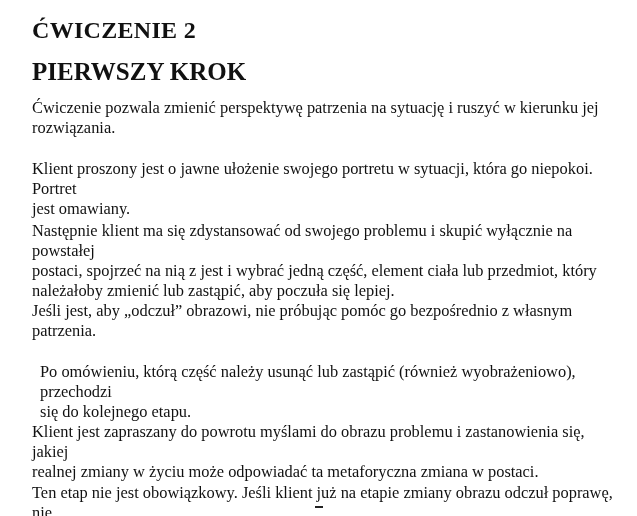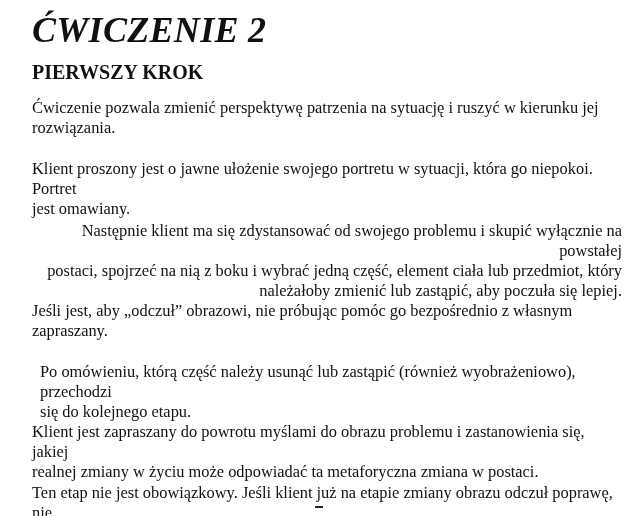--- a/index.html
+++ b/index.html
@@ -3,35 +3,34 @@
 <meta charset="utf-8">
 <style>
   html, body { margin: 0; padding: 0; background: #ffffff; }
   body {
     width: 637px; height: 516px; overflow: hidden; position: relative;
     font-family: "Liberation Serif", "DejaVu Serif", serif;
     color: #111;
   }
   .page { position: absolute; left: 32px; top: 14px; width: 590px; }
   h1 {
-    margin: 0; font-size: 36px; font-weight: bold; letter-spacing: 0.3px;
+    margin: 0; font-size: 24px; font-weight: bold; letter-spacing: 0.3px;
     line-height: 32px;
-    font-style: italic;
   }
   h2 {
-    margin: 14px 0 0 0; font-size: 20px; font-weight: bold;
+    margin: 14px 0 0 0; font-size: 25px; font-weight: bold;
     line-height: 24px;
   }
   .para {
     font-size: 16.4px; line-height: 20px; margin: 0;
   }
   .para b { font-weight: normal; }
   .p0 { position: absolute; top: 84px; left: 0; width: 590px; }
   .p1 { position: absolute; top: 145px; left: 0; width: 590px; }
-  .p2 { position: absolute; top: 207px; left: 0; width: 590px; text-align: right; }
+  .p2 { position: absolute; top: 207px; left: 0; width: 590px; }
   .p3 { position: absolute; top: 287px; left: 0; width: 590px; }
   .p4 { position: absolute; top: 348px; left: 8px; width: 590px; }
   .p5 { position: absolute; top: 408px; left: 0; width: 590px; }
   .p6 { position: absolute; top: 469px; left: 0; width: 590px; }
   .footer-mark {
     position: absolute; left: 315px; top: 506px; width: 8px; height: 2px;
     background: #222;
   }
 </style>
 </head>
@@ -46,27 +45,27 @@
     <span>jest omawiany.</span>
   </p>
 
   <p class="para p0">
     <span>Ćwiczenie pozwala zmienić perspektywę patrzenia na sytuację i ruszyć w kierunku jej</span><br>
     <span>rozwiązania.</span>
   </p>
 
   <p class="para p2">
     <span>Następnie klient ma się zdystansować od swojego problemu i skupić wyłącznie na powstałej</span><br>
-    <span>postaci, spojrzeć na nią z boku i wybrać </span><b>jedną część, element ciała lub przedmiot</b><span>, który</span><br>
+    <span>postaci, spojrzeć na nią z jest i wybrać </span><b>jedną część, element ciała lub przedmiot</b><span>, który</span><br>
     <span>należałoby zmienić lub zastąpić, aby poczuła się lepiej.</span>
   </p>
 
   <p class="para p3">
     <span>Jeśli jest, aby </span><b>„odczuł” obrazowi</b><span>, nie próbując pomóc go bezpośrednio z własnym</span><br>
-    <span>zapraszany.</span>
+    <span>patrzenia.</span>
   </p>
 
   <p class="para p4">
     <span>Po omówieniu, którą część należy usunąć lub zastąpić (również wyobrażeniowo), przechodzi</span><br>
     <span>się do kolejnego etapu.</span>
   </p>
 
   <p class="para p5">
     <span>Klient jest zapraszany do powrotu myślami do obrazu problemu i zastanowienia się, </span><b>jakiej</b><br>
     <b>realnej zmiany w życiu może odpowiadać ta metaforyczna zmiana w postaci.</b>

